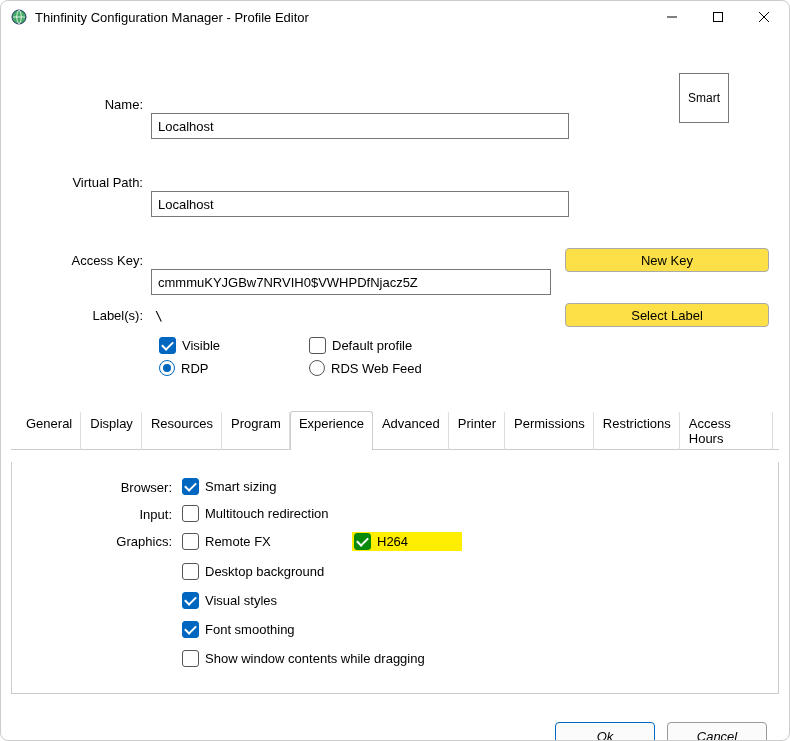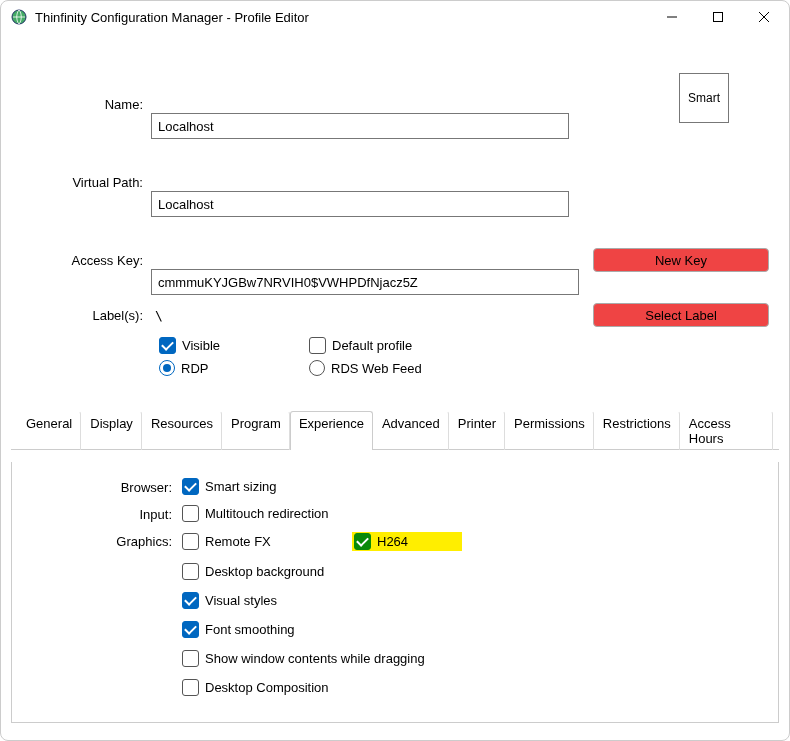--- a/index.html
+++ b/index.html
@@ -10,21 +10,21 @@
   .titlebar .title-text { flex: 1; font-size: 13px; }
   .winbtns { display: flex; }
   .winbtn { width: 46px; height: 32px; display: flex; align-items: center; justify-content: center; cursor: pointer; }
   .winbtn svg { width: 10px; height: 10px; }
 
   .form-area { padding: 24px 20px 6px 20px; }
   .row { display: flex; align-items: center; margin-bottom: 8px; }
   .row .lbl { width: 130px; text-align: right; padding-right: 8px; font-size: 13px; }
   .row .tfield { flex: 1; }
   .tinput { width: 100%; max-width: 466px; height: 26px; border: 1px solid #777; padding: 0 6px; font: inherit; margin-top: 44px; }
-  .bigbtn { height: 24px; width: 176px; border: 1px solid #aaa; border-radius: 4px; background: #ef4444; font: inherit; cursor: pointer; }
+  .bigbtn { height: 24px; width: 204px; border: 1px solid #aaa; border-radius: 4px; background: #fde047; font: inherit; cursor: pointer; }
   .nonebox { width: 50px; height: 50px; border: 1px solid #777; display: flex; align-items: center; justify-content: center; font-size: 12px; cursor: pointer; margin-left:auto; margin-right:40px;}
   .toprow-wrap{display:flex;}
   .toprow-left{flex:1;}
   .toprow-right{width:200px; display:flex; flex-direction:column; align-items:center; gap:8px; padding-top:4px;}
 
   .chkrow { display:flex; gap:40px; margin-left:138px; margin-top:10px;}
   .chkrow2 {display:flex; gap:40px; margin-left:138px; margin-top:6px;}
   .cbx { display:flex; align-items:center; gap:6px; cursor:pointer; min-width:110px;}
   .cbx .box { width:17px; height:17px; border:1.5px solid #555; border-radius:3px; background:#fff; display:flex; align-items:center; justify-content:center;}
   .cbx.on .box { background:#0067c0; border-color:#0067c0;}
@@ -189,24 +189,20 @@
             <span>Visual styles</span>
           </div>
         <div class="cbx on">
             <span class="box"></span>
             <span>Font smoothing</span>
           </div>
         <div class="cbx">
             <span class="box"></span>
             <span>Show window contents while dragging</span>
           </div>
-        <div class="cbx">
-            <span class="box"></span>
-            <span>Desktop Composition</span>
-          </div>
       </div>
     </div>
   </div>
 
   <div class="footer">
     <button class="btn primary">Ok</button>
     <button class="btn">Cancel</button>
   </div>
 
 </div>

